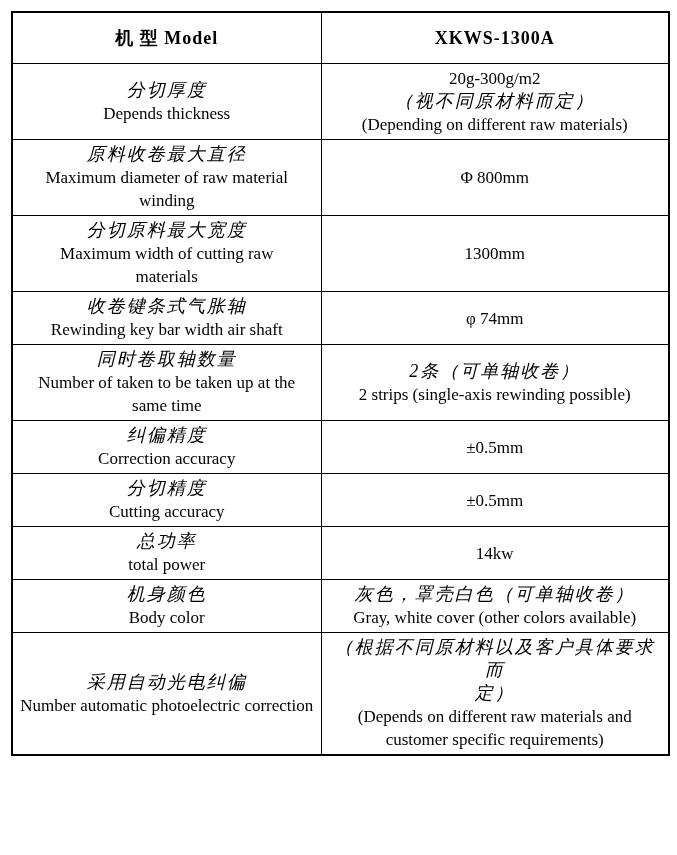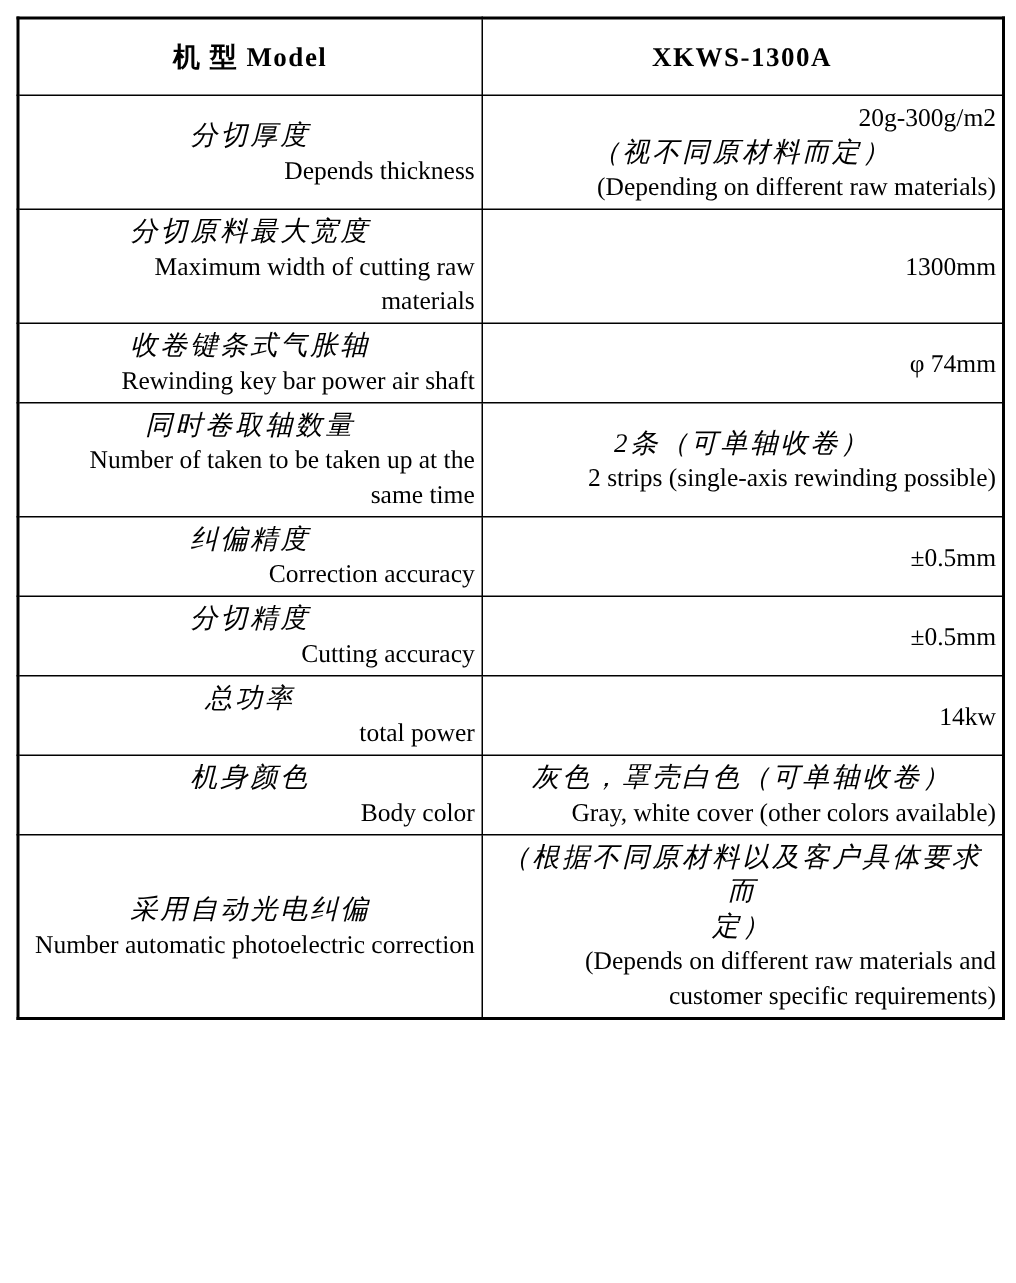--- a/index.html
+++ b/index.html
@@ -50,21 +50,20 @@
   .zh {
     font-style: italic;        
     letter-spacing: 2px;
     font-size: 18px;
     line-height: 23px;
   }
   .en {
     font-style: normal;
     letter-spacing: 0;
     line-height: 23px;
-    text-align: right;
   }
 </style>
 </head>
 <body>
 
 <div class="page">
   <table class="spec">
     <colgroup>
         <col class="c1">
         <col class="c2">
@@ -86,36 +85,46 @@
         <div class="line en">Depends thickness</div>
       </td>
       <td>
         <div class="line en">20g-300g/m2</div>
         <div class="line zh">（视不同原材料而定）</div>
         <div class="line en">(Depending on different raw materials)</div>
       </td>
     </tr>
 
 
+    <tr>
+      <td>
+        <div class="line zh">原料收卷最大直径</div>
+        <div class="line en">Maximum diameter of raw material
+winding</div>
+      </td>
+      <td>
+        <div class="line en">Φ 800mm</div>
+      </td>
+    </tr>
 
     <tr>
       <td>
         <div class="line zh">分切原料最大宽度</div>
         <div class="line en">Maximum width of cutting raw
 materials</div>
       </td>
       <td>
         <div class="line en">1300mm</div>
       </td>
     </tr>
 
     <tr>
       <td>
         <div class="line zh">收卷键条式气胀轴</div>
-        <div class="line en">Rewinding key bar power air shaft</div>
+        <div class="line en">Rewinding key bar width air shaft</div>
       </td>
       <td>
         <div class="line en">φ 74mm</div>
       </td>
     </tr>
 
     <tr>
       <td>
         <div class="line zh">同时卷取轴数量</div>
         <div class="line en">Number of taken to be taken up at the

